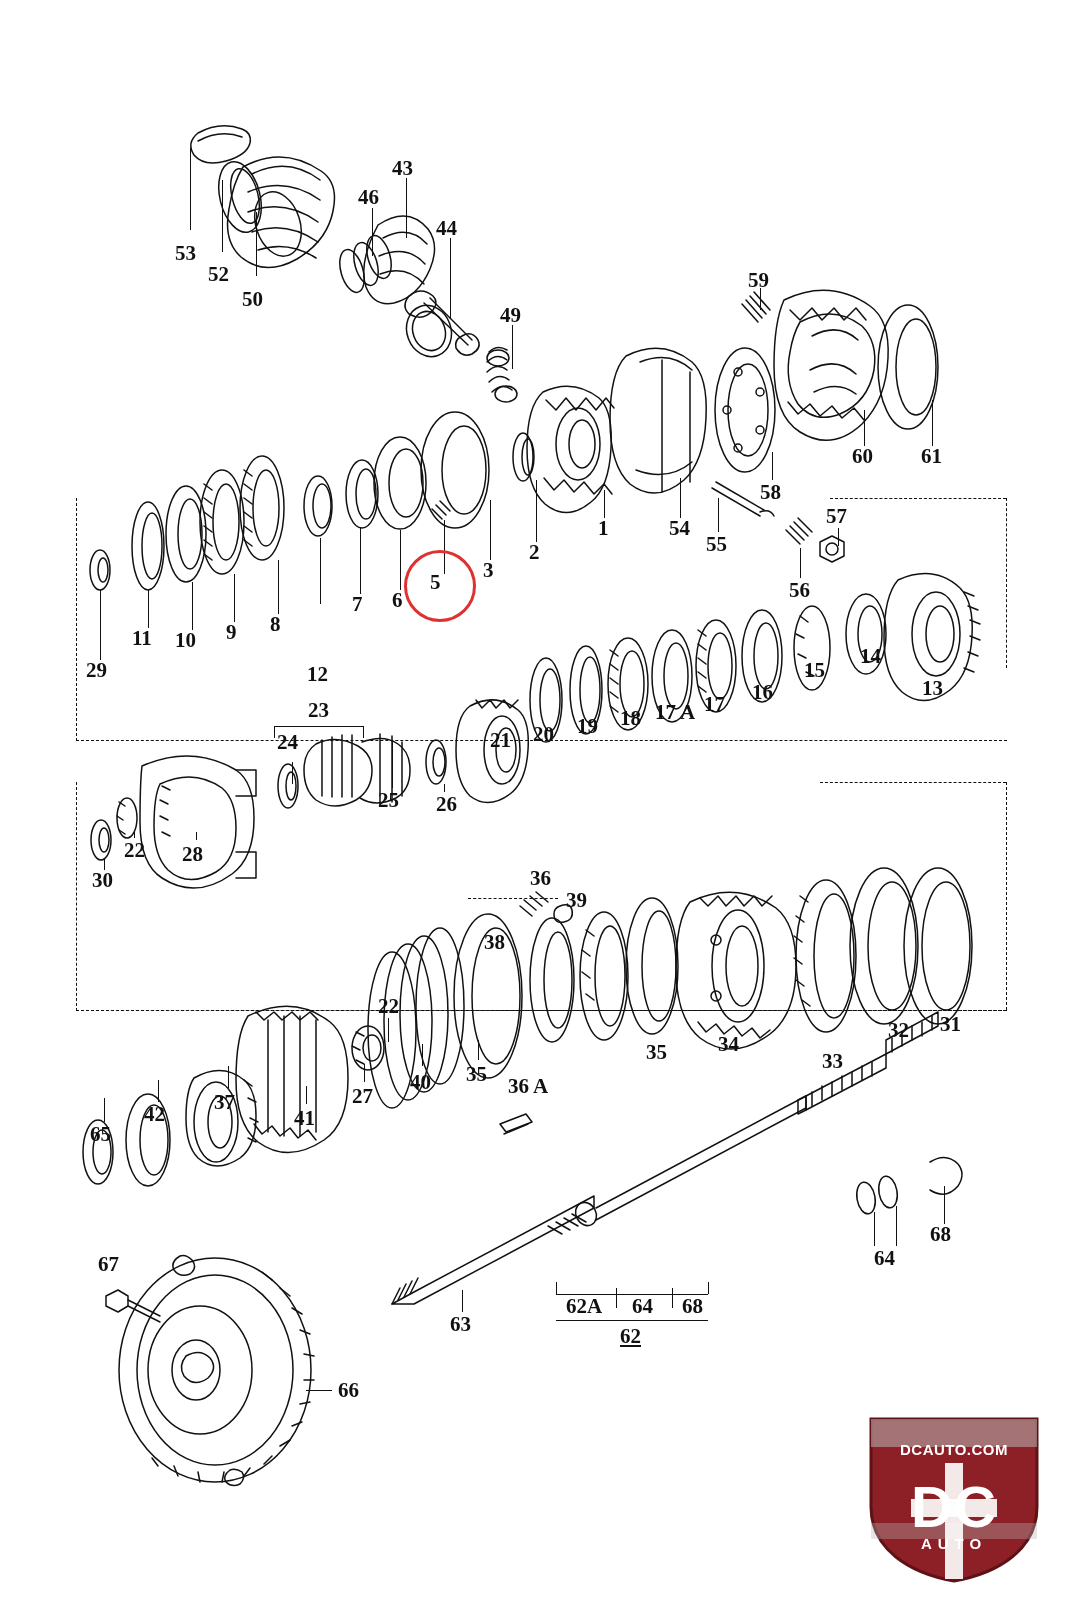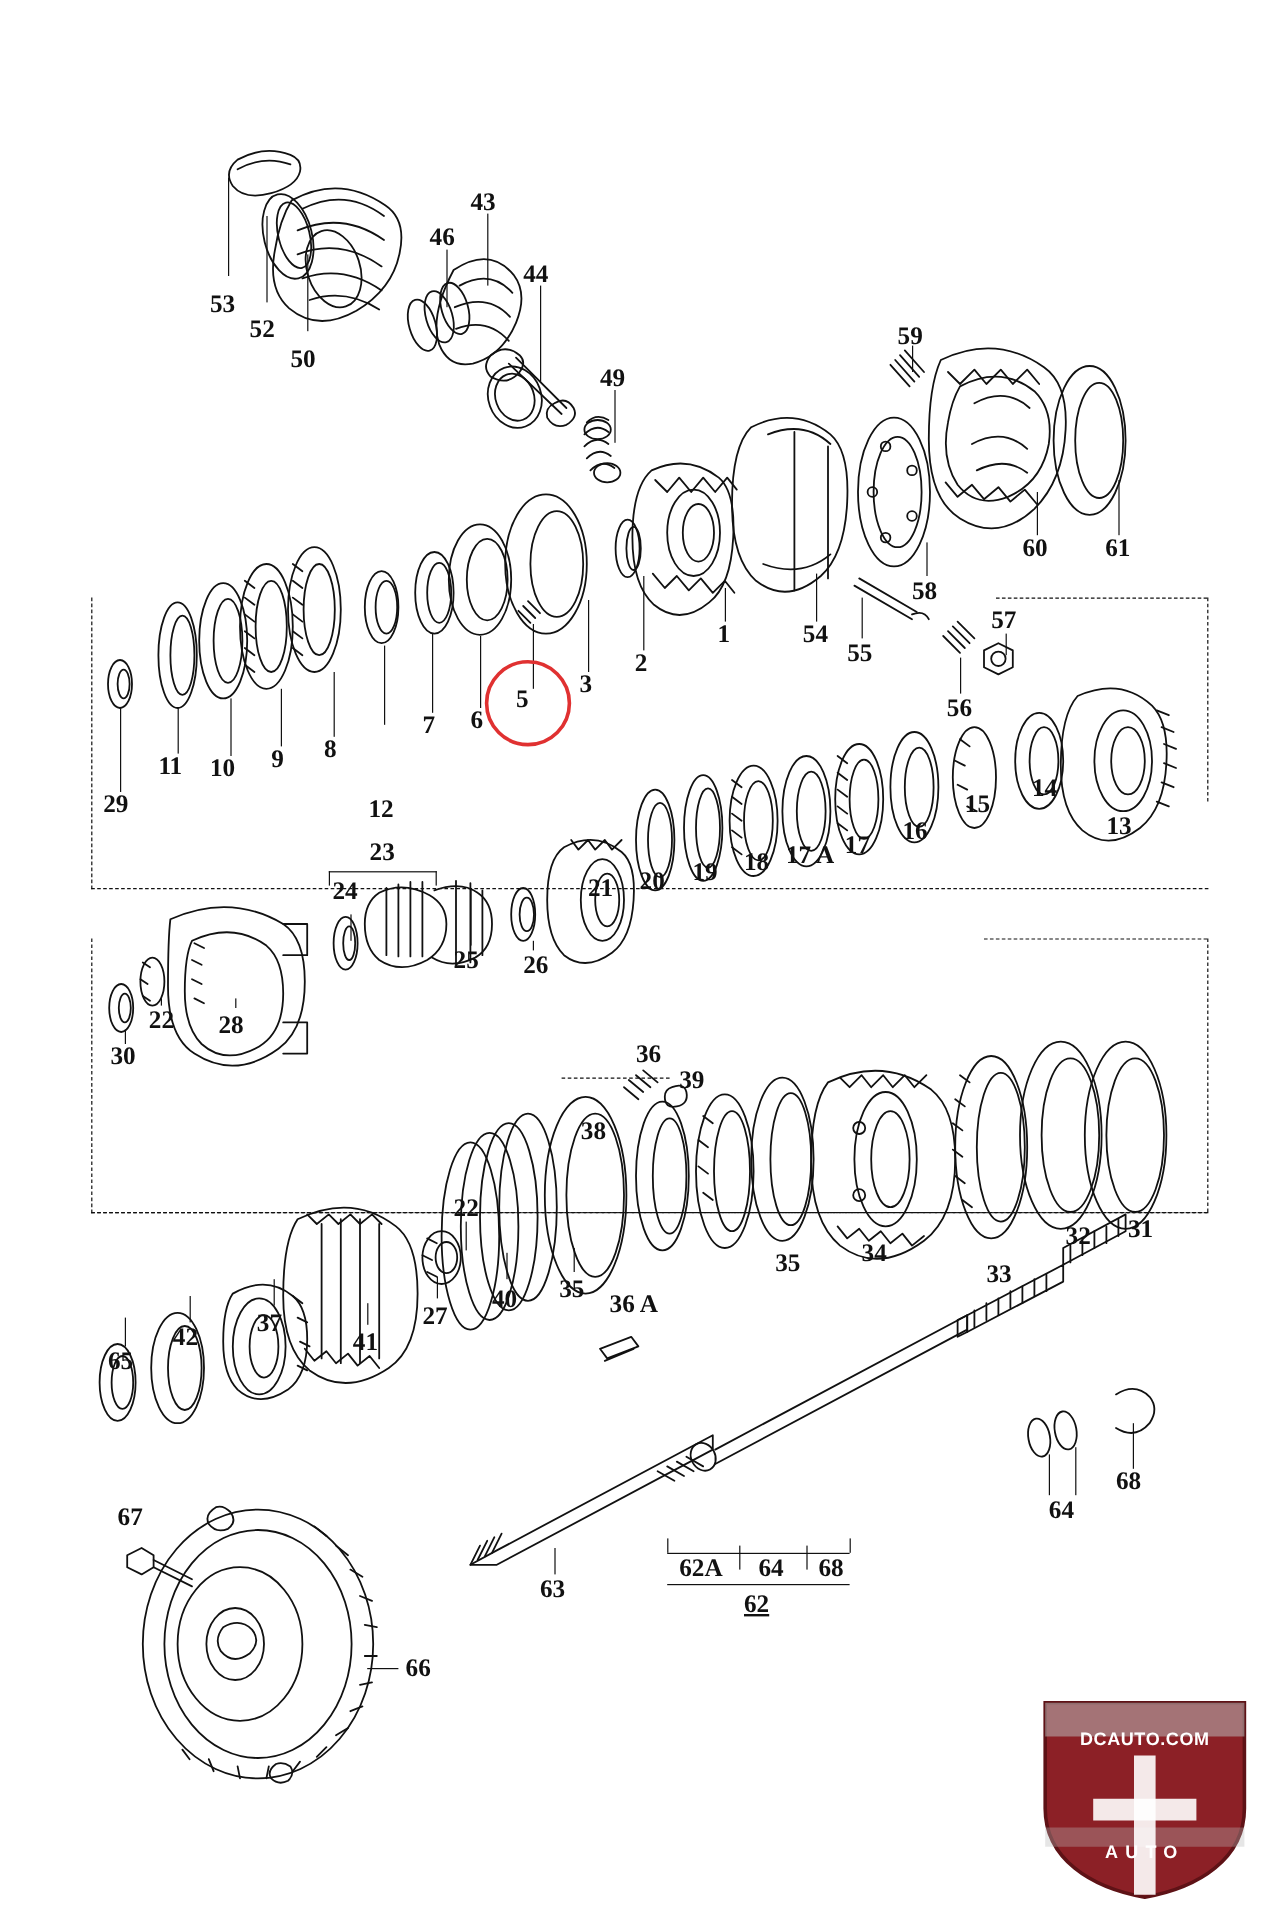--- a/index.html
+++ b/index.html
@@ -545,16 +545,17 @@
 
   <div class="logo">
     <svg class="logo-shield" viewBox="0 0 190 175" xmlns="http://www.w3.org/2000/svg">
       <path d="M12 8 H178 V96 C178 138 140 162 95 170 C50 162 12 138 12 96 Z" fill="#8c2026" stroke="#5e1216" stroke-width="3"></path>
       <path d="M12 8 H178 V36 H12 Z" fill="#b8b8b8" opacity="0.55"></path>
       <path d="M12 112 H178 V128 H12 Z" fill="#b8b8b8" opacity="0.35"></path>
       <path d="M86 52 H104 V168 H86 Z" fill="#ffffff" opacity="0.9"></path>
       <path d="M52 88 H138 V106 H52 Z" fill="#ffffff" opacity="0.9"></path>
     </svg>
     <div class="logo-txt-top">DCAUTO.COM</div>
+    <div class="logo-dc">DC</div>
     <div class="logo-auto">AUTO</div>
   </div>
 
 </div>
 
 </body></html>

